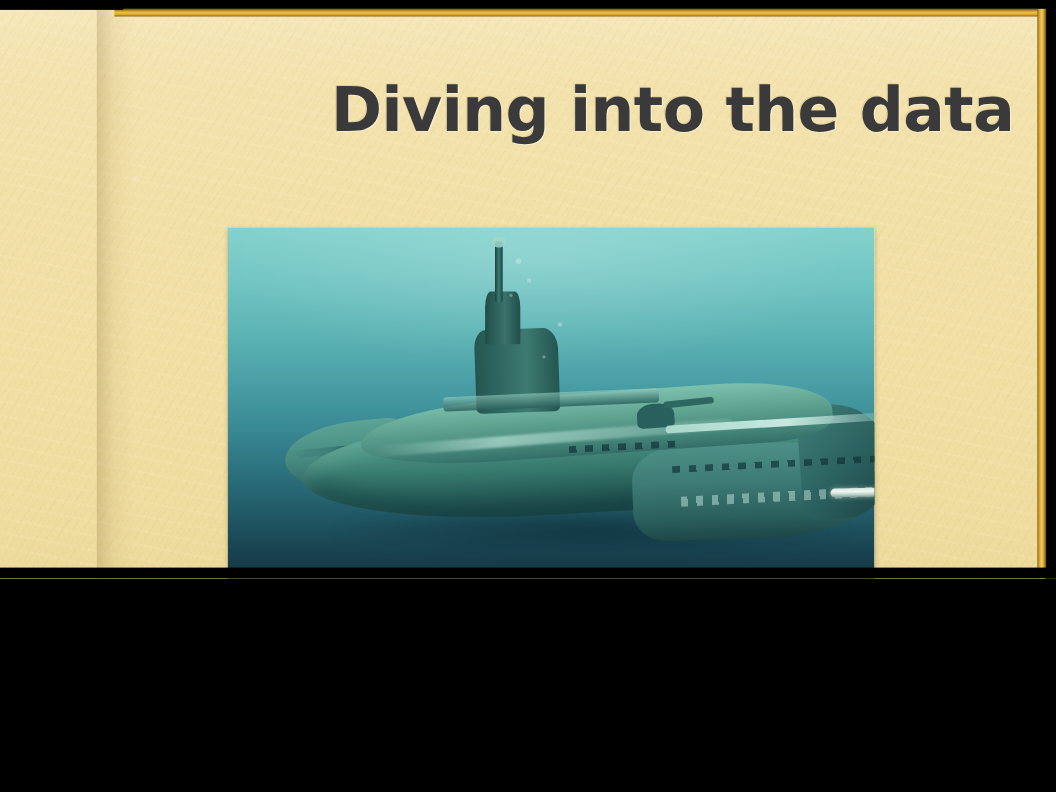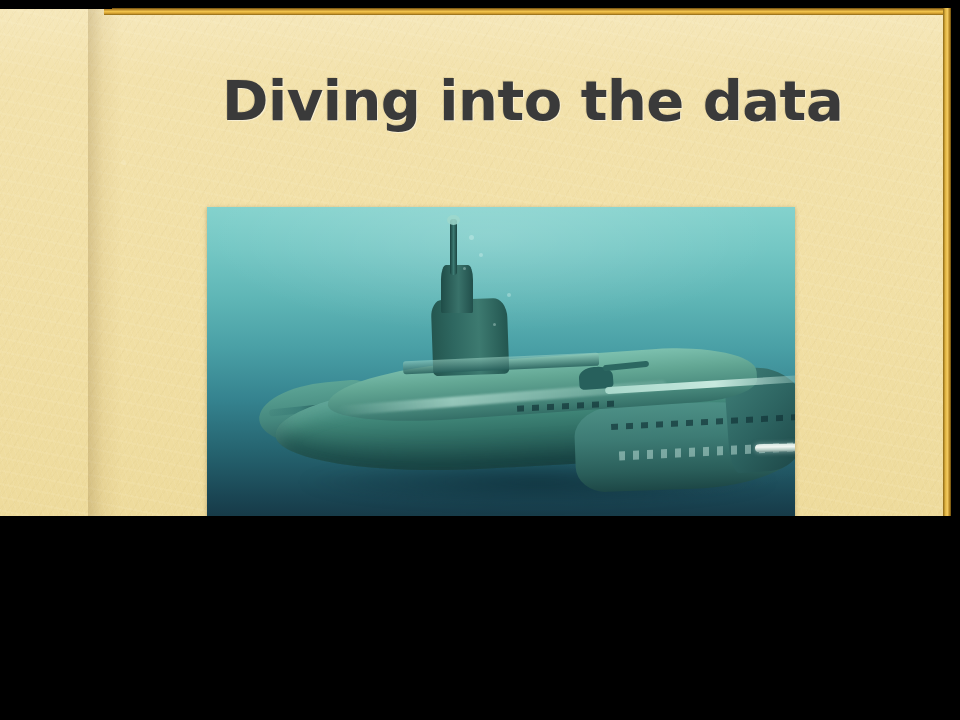--- a/index.html
+++ b/index.html
@@ -14,20 +14,21 @@
     font-family: "Liberation Sans", sans-serif;
   }
 
   
   #slide-stage {
     position: relative;
     width: 960px;
     height: 526px;
     background: #84cc16;
     overflow: hidden;
+    text-align: right;
   }
 
   
   #book-page {
     position: absolute;
     left: 0;
     top: 8px;
     width: 951px;
     height: 702px;
     overflow: hidden;

